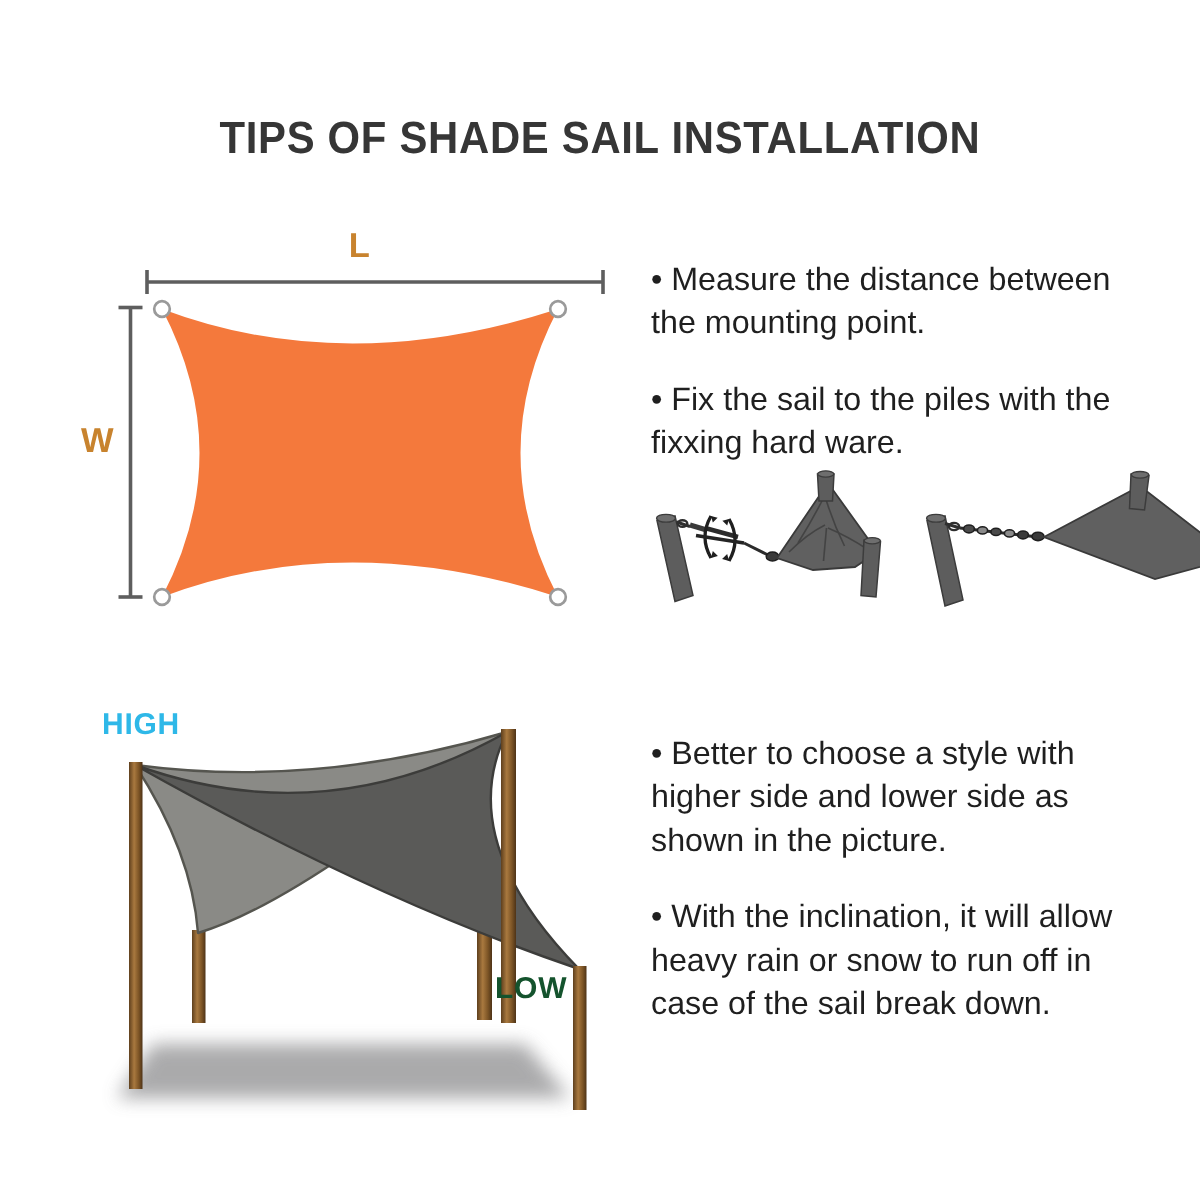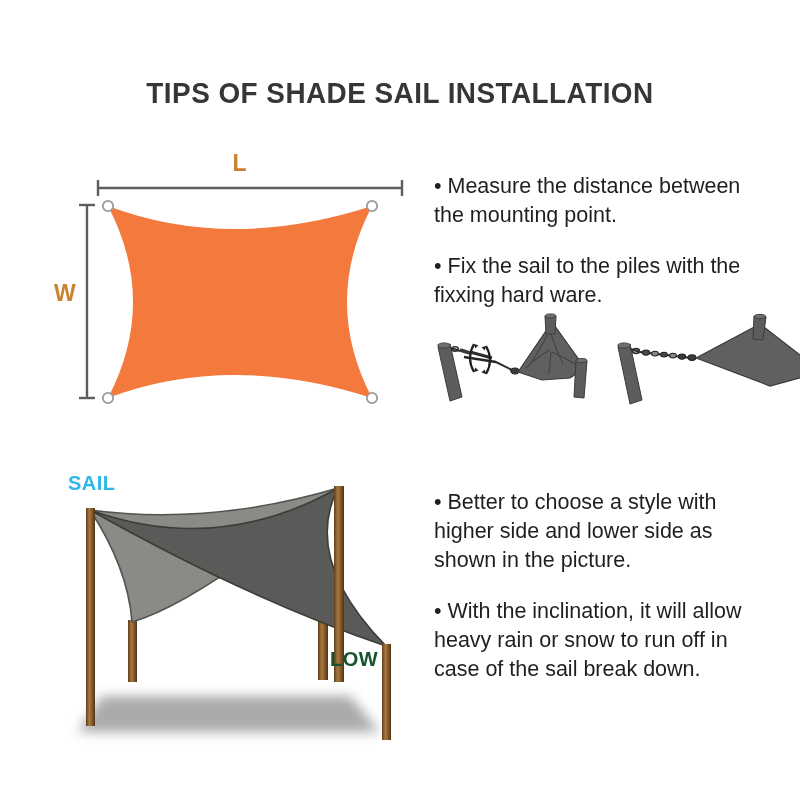--- a/index.html
+++ b/index.html
@@ -286,21 +286,21 @@
         <rect x="36" y="48" width="9" height="218" fill="url(#postGrad)"></rect>
       </g>
       <g>
         <rect x="284" y="26" width="10" height="196" fill="url(#postGrad)"></rect>
       </g>
       <g>
         <rect x="332" y="184" width="9" height="96" fill="url(#postGrad)"></rect>
       </g>
     </svg>
 
-    <div id="label-high">SAIL</div>
+    <div id="label-high">HIGH</div>
     <div id="label-low">LOW</div>
   </div>
 
   <div id="tips-bottom" class="text-col">
     <p class="tip">
       <span class="tip-line">• Better to choose a style with</span>
       <span class="tip-line">higher side and lower side as</span>
       <span class="tip-line">shown in the picture.</span>
     </p>
     <p class="tip">

